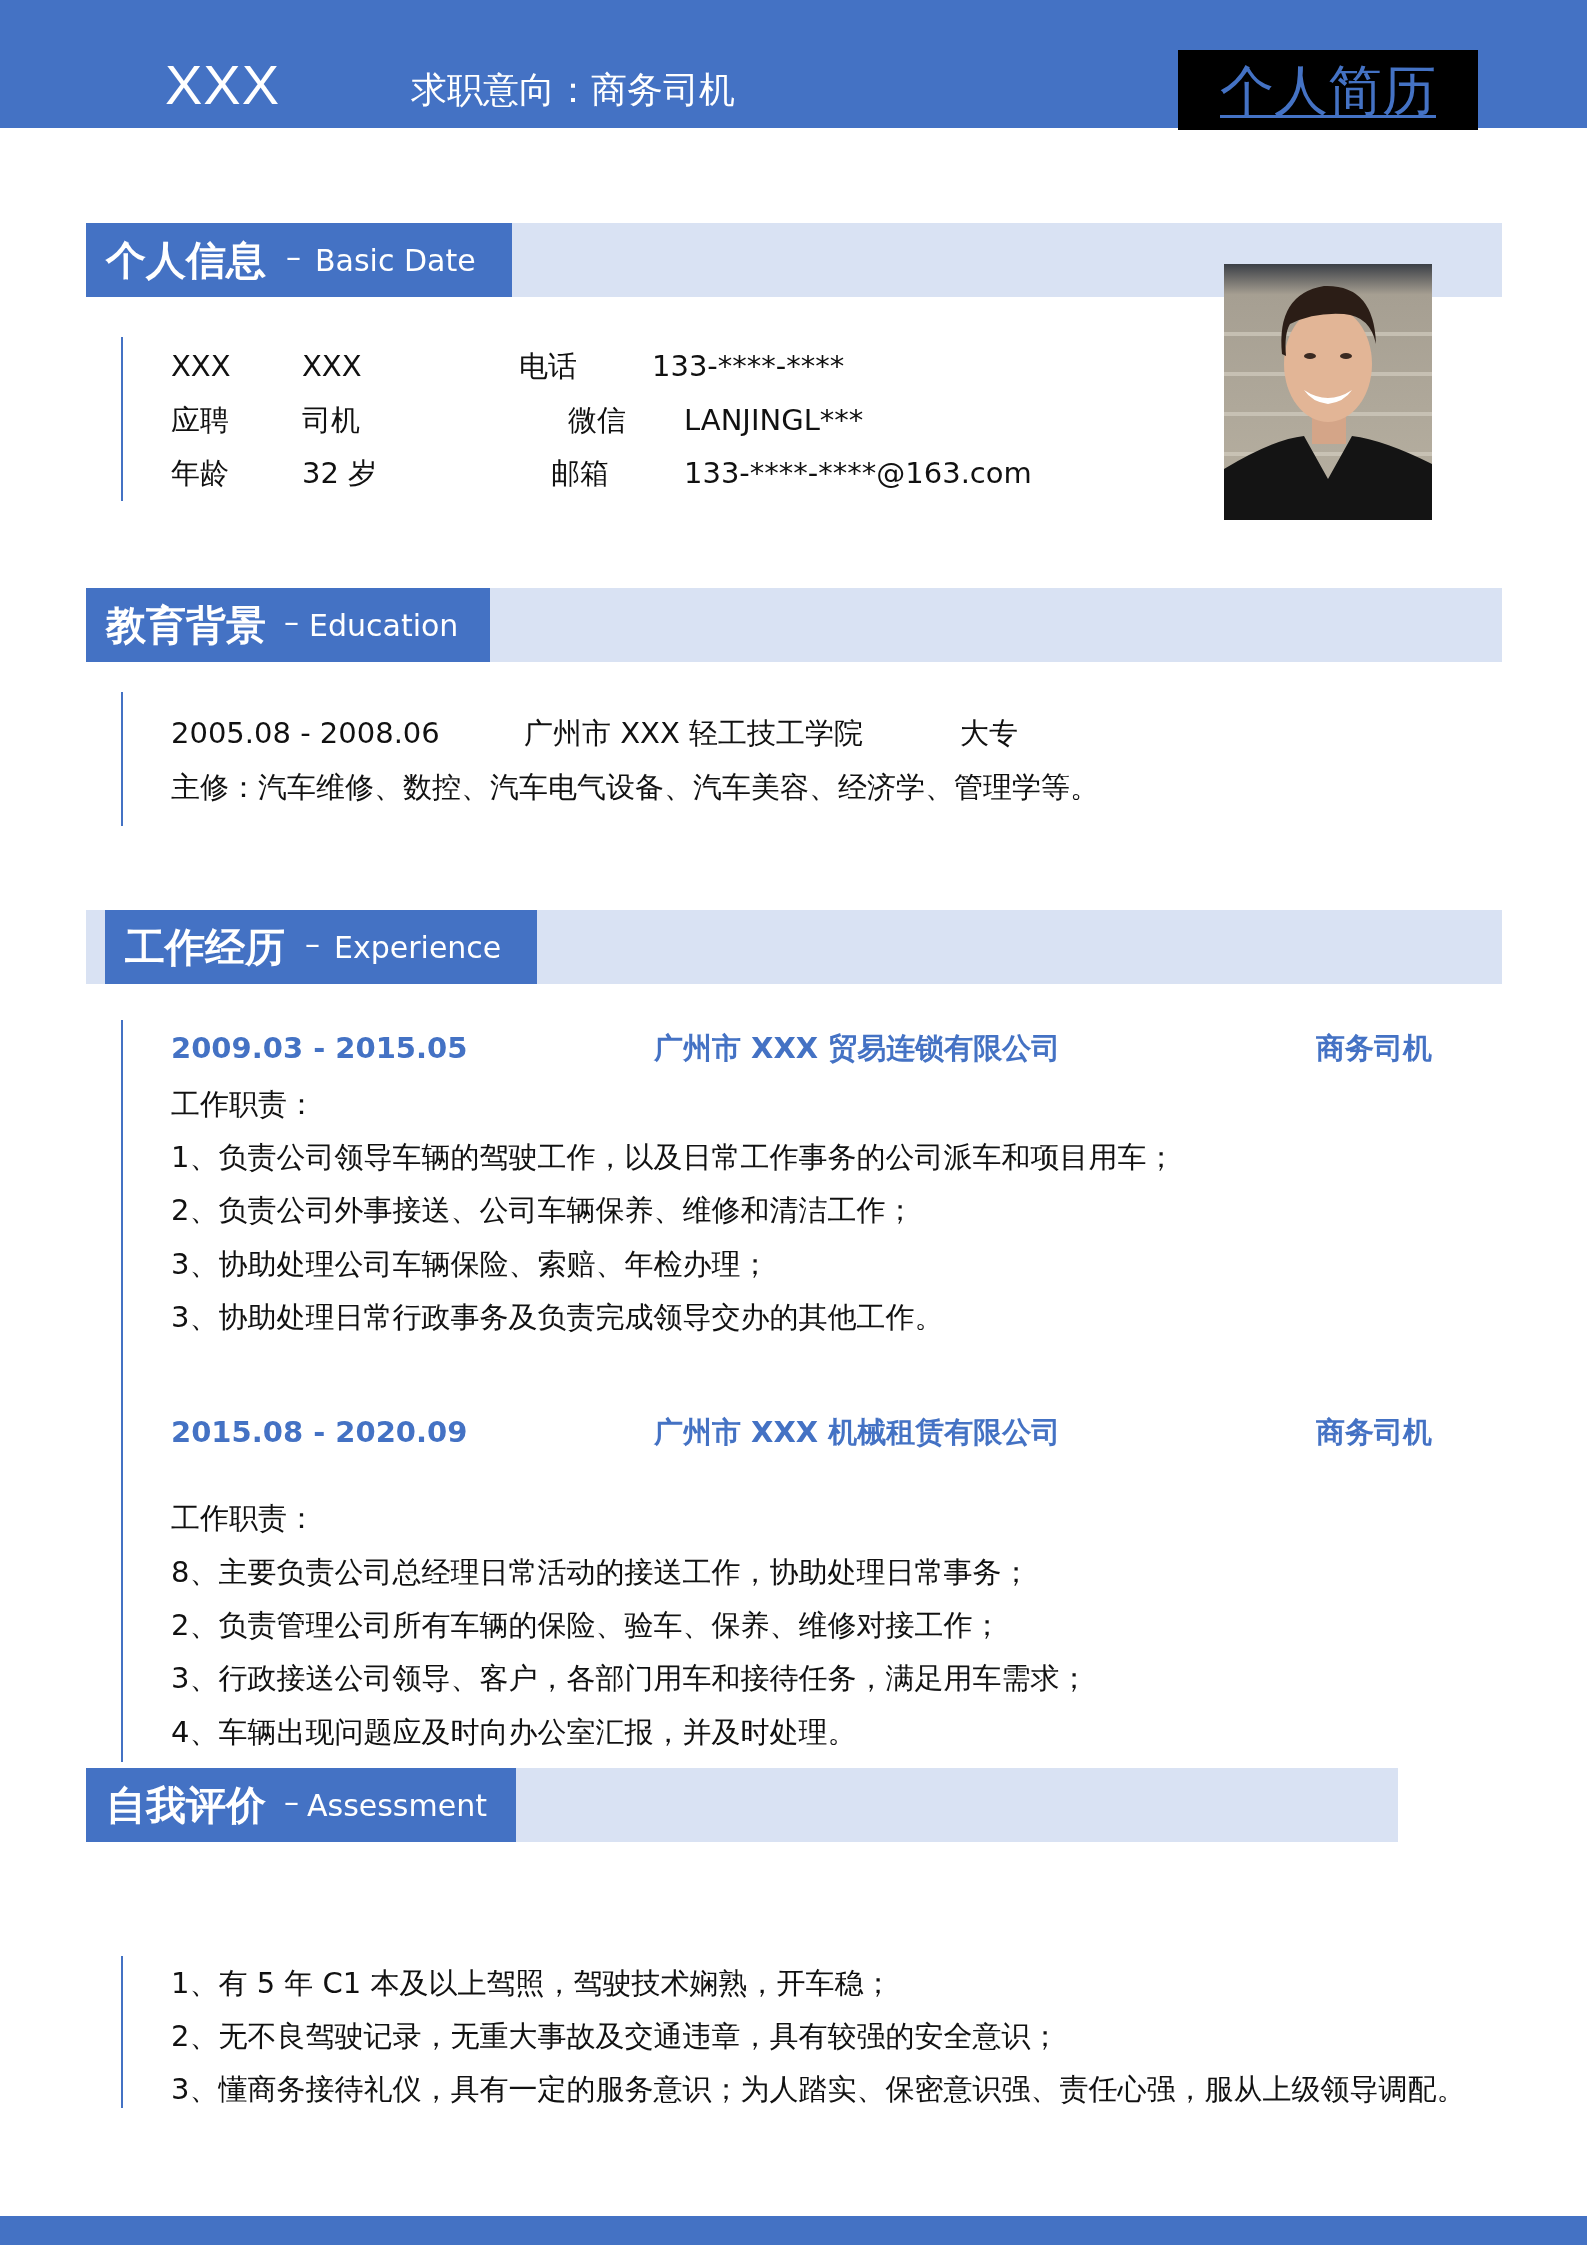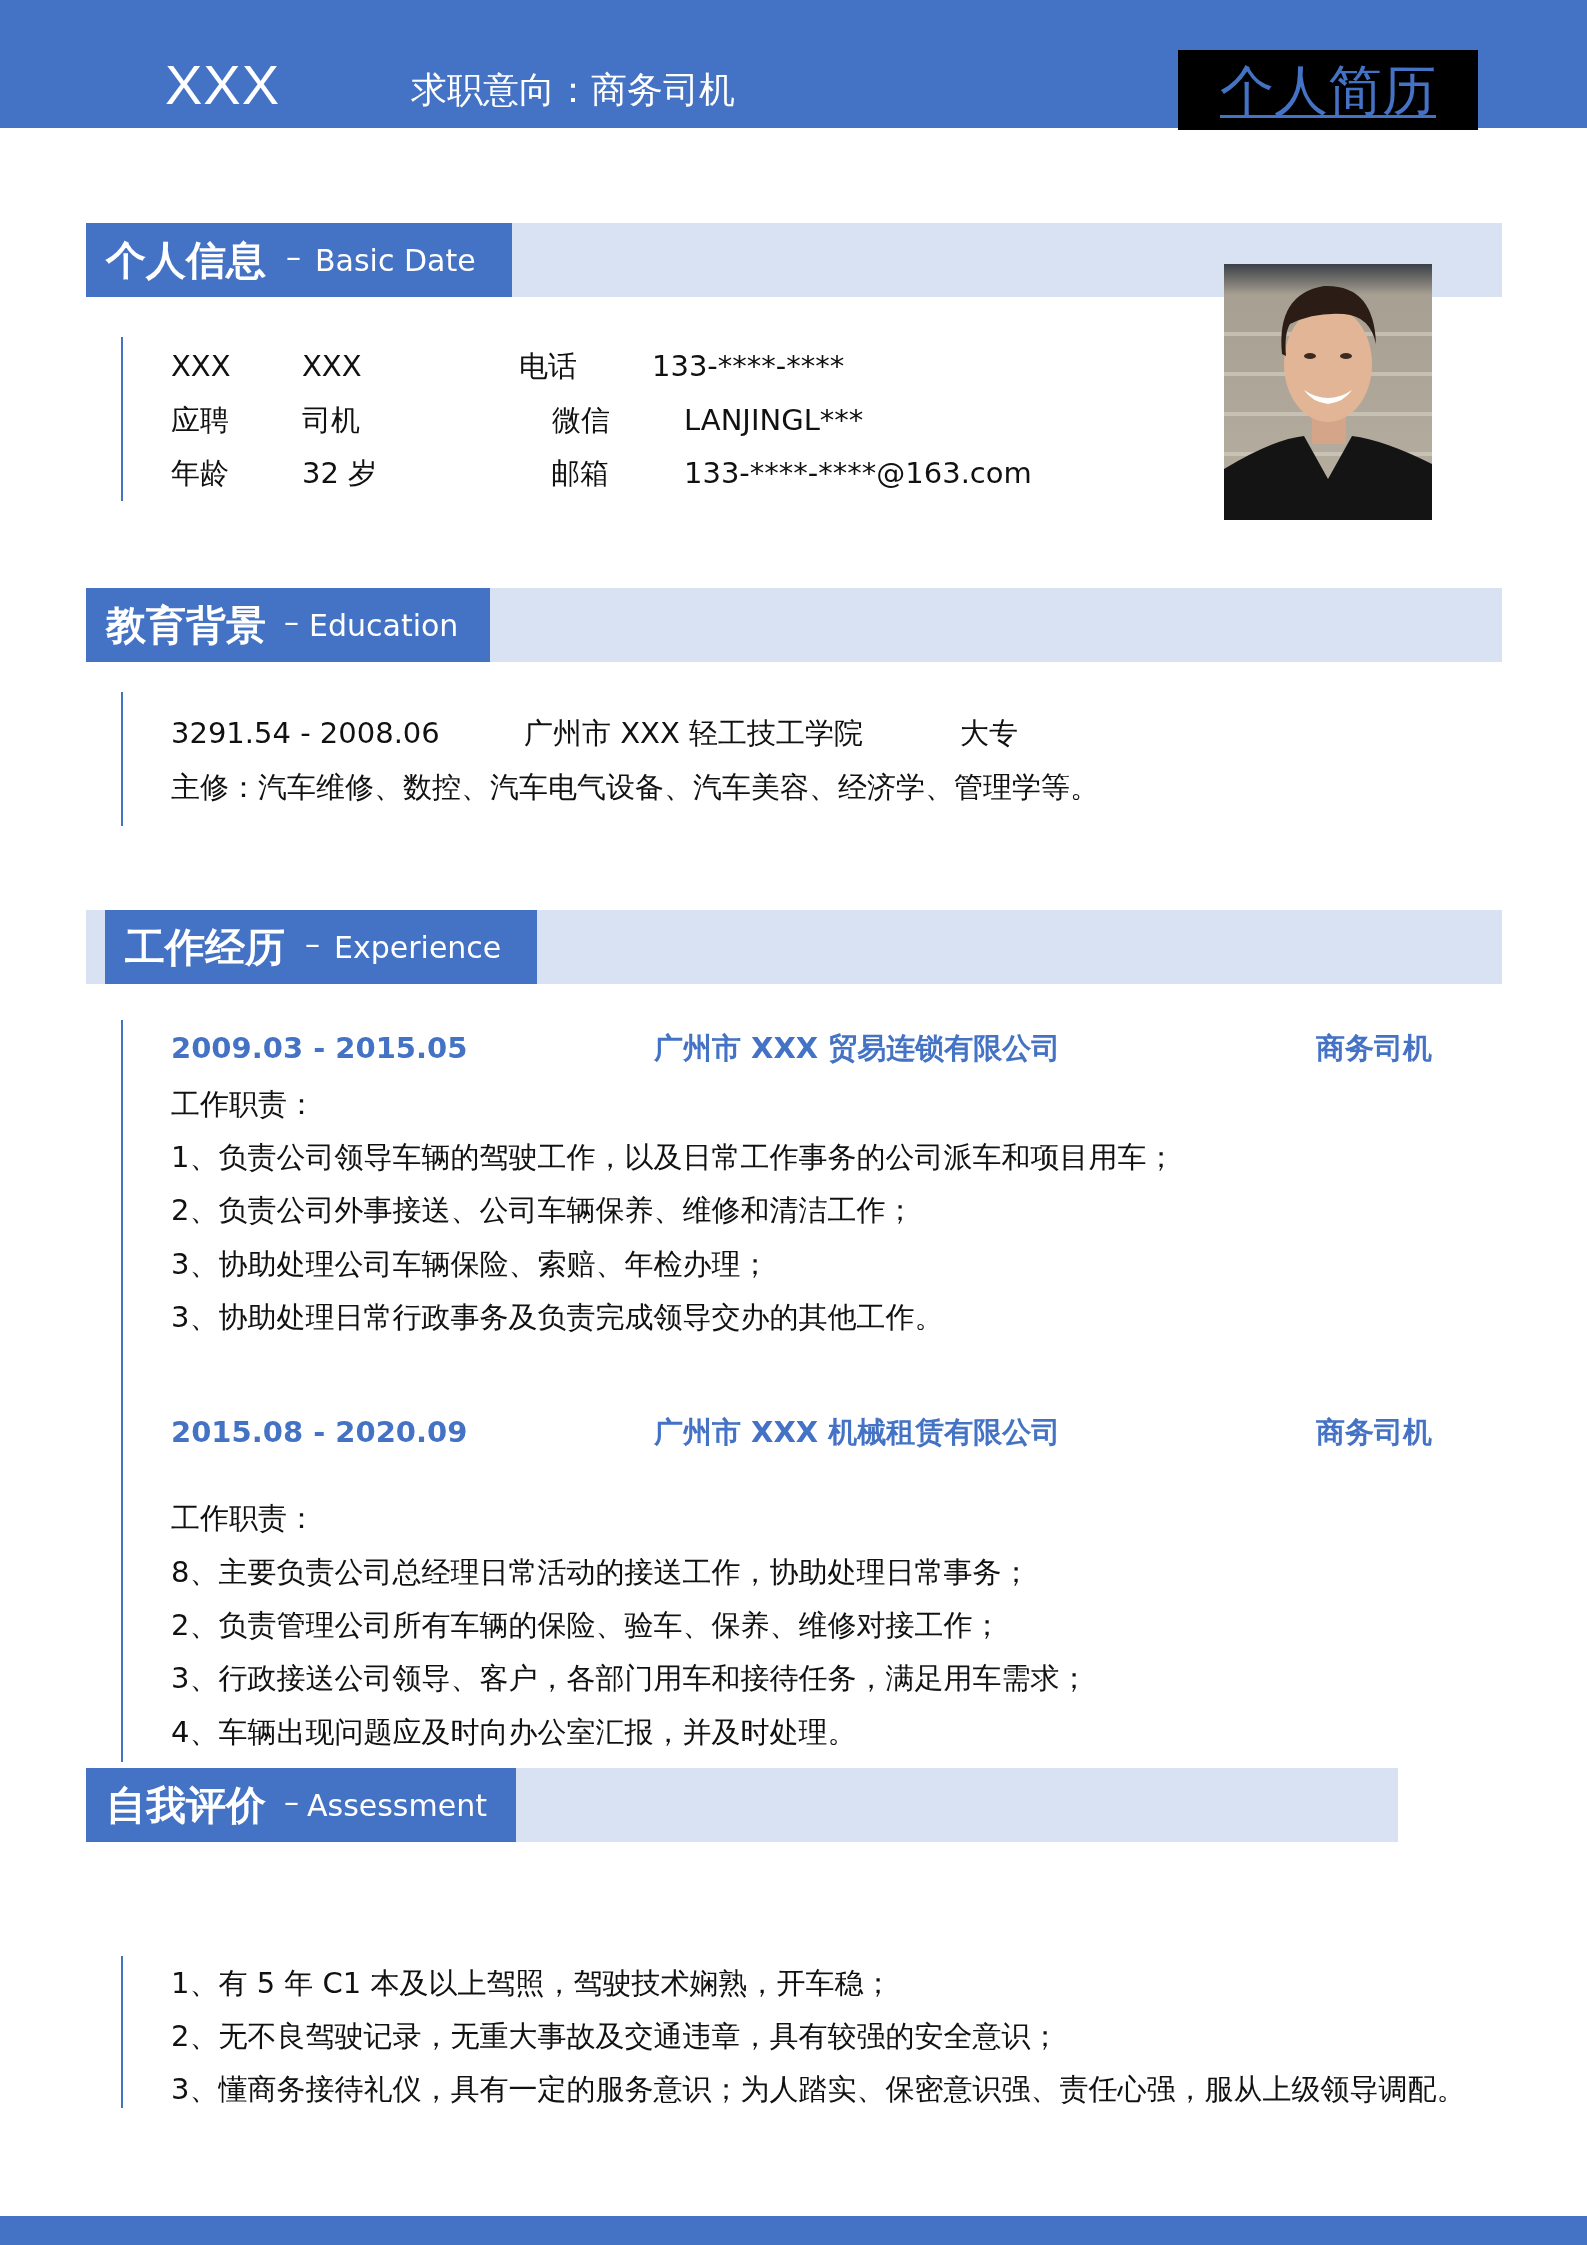--- a/index.html
+++ b/index.html
@@ -49,21 +49,21 @@
 </div>
 <div class="abs vline" style="top:337px;height:164px;"></div>
 
 <div class="abs txt" style="left:171px;top:352px;">XXX</div>
 <div class="abs txt" style="left:302px;top:352px;">XXX</div>
 <div class="abs txt" style="left:519px;top:352px;">电话</div>
 <div class="abs txt" style="left:652px;top:352px;">133-****-****</div>
 
 <div class="abs txt" style="left:171px;top:406px;">应聘</div>
 <div class="abs txt" style="left:302px;top:406px;">司机</div>
-<div class="abs txt" style="left:552px;top:406px;">微信</div>
+<div class="abs txt" style="left:568px;top:406px;">微信</div>
 <div class="abs txt" style="left:684px;top:406px;">LANJINGL***</div>
 
 <div class="abs txt" style="left:171px;top:459px;">年龄</div>
 <div class="abs txt" style="left:302px;top:459px;">32 岁</div>
 <div class="abs txt" style="left:551px;top:459px;">邮箱</div>
 <div class="abs txt" style="left:684px;top:459px;">133-****-****@163.com</div>
 
 <div class="abs photo" title="smiling man portrait photo">
   <svg width="208" height="256" viewBox="0 0 208 256">
     <defs>
@@ -91,21 +91,21 @@
 </div>
 
 <div class="abs band" style="top:588px;">
   <div class="band-tab" style="width:404px;">
     <span class="band-cn">教育背景</span>
     <span class="band-dash" style="margin:0 10px 8px 18px;">–</span>
     <span class="band-en">Education</span>
   </div>
 </div>
 <div class="abs vline" style="top:692px;height:134px;"></div>
-<div class="abs txt" style="left:171px;top:719px;">3291.54 - 2008.06</div>
+<div class="abs txt" style="left:171px;top:719px;">2005.08 - 2008.06</div>
 <div class="abs txt" style="left:524px;top:719px;">广州市 XXX 轻工技工学院</div>
 <div class="abs txt" style="left:960px;top:719px;">大专</div>
 <div class="abs txt" style="left:171px;top:773px;">主修：汽车维修、数控、汽车电气设备、汽车美容、经济学、管理学等。</div>
 
 <div class="abs band" style="top:910px;">
   <div class="band-tab" style="width:432px;margin-left:19px;">
     <span class="band-cn">工作经历</span>
     <span class="band-dash">–</span>
     <span class="band-en">Experience</span>
   </div>

